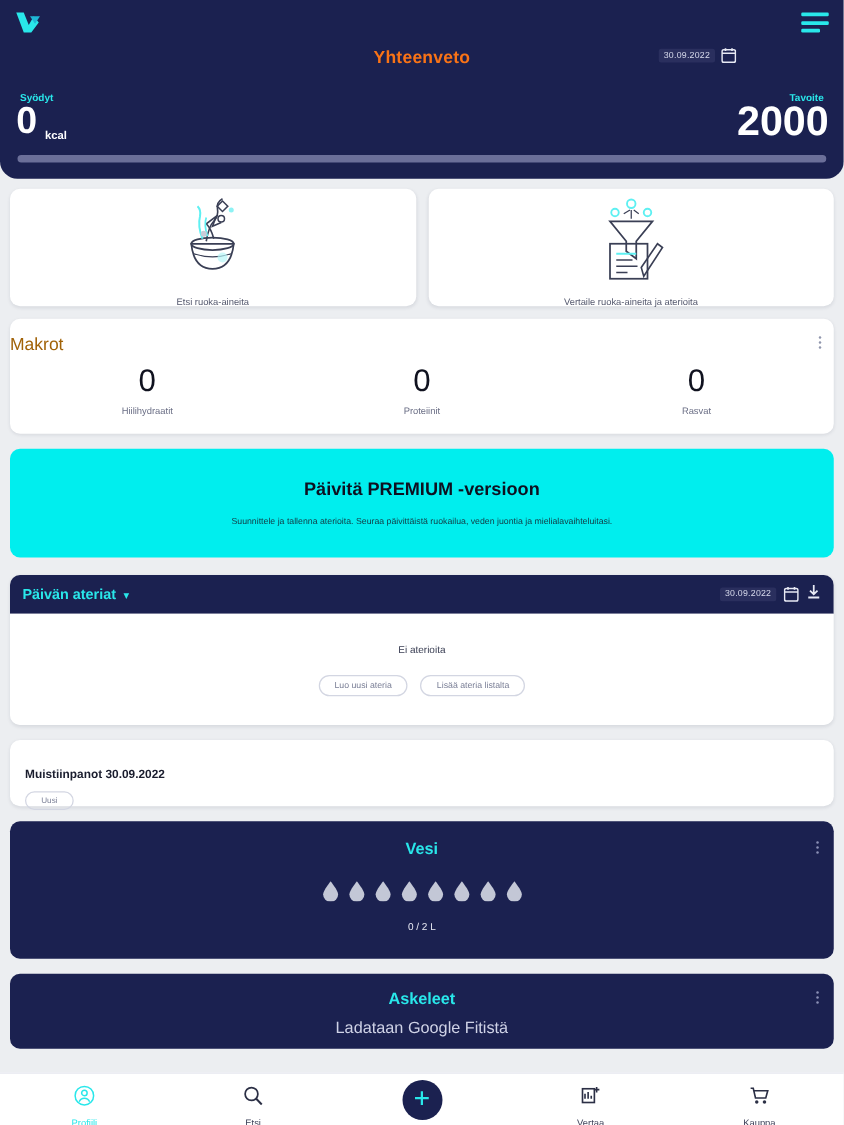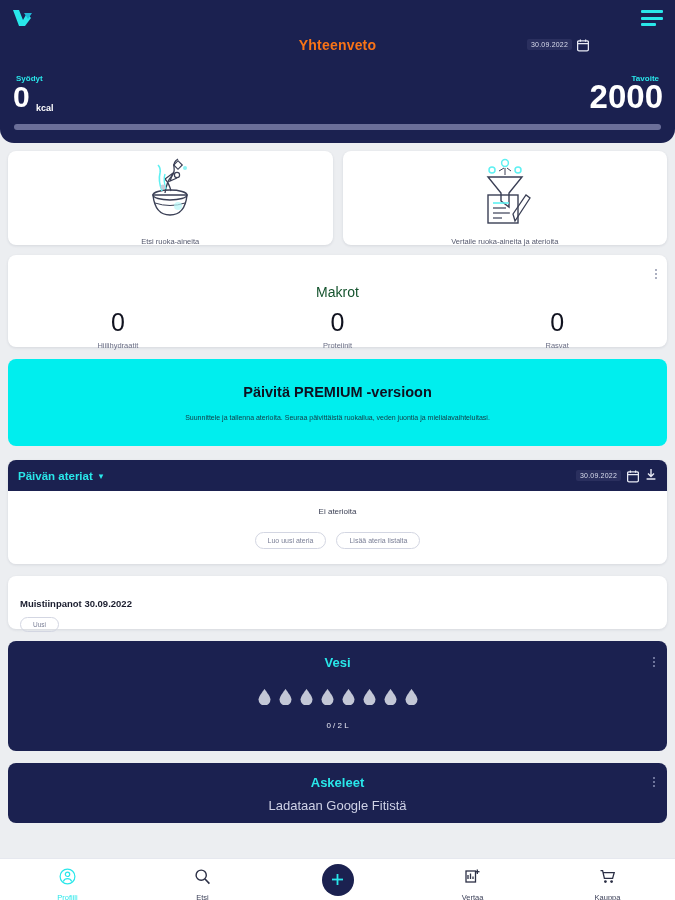--- a/index.html
+++ b/index.html
@@ -99,22 +99,22 @@
     display: flex; flex-direction: column; align-items: center; justify-content: center;
     cursor: pointer;
     text-align: center;
   }
   .promo-art { height: 80px; display: flex; align-items: center; justify-content: center; }
   .promo-cap { font-size: 7.5px; color: #55596e; margin-top: 8px; }
 
   
   .macros { margin: 10px 8px 0 8px; height: 92px; position: relative; }
   .macros-title {
-    text-align: center; padding-top: 29px;
-    font-size: 14px; color: #14532d; font-weight: normal;
+    text-align: left; padding-top: 12px;
+    font-size: 14px; color: #a16207; font-weight: normal;
   }
   .kebab {
     position: absolute; right: 10px; top: 14px;
     display: flex; flex-direction: column; gap: 2px; cursor: pointer;
   }
   .kebab b { width: 2px; height: 2px; background: #9096ad; border-radius: 50%; display: block; }
   .kebab.light b { background: #8b90b5; }
   .macro-row { display: flex; margin-top: 10px; }
   .macro-col { flex: 1; text-align: center; }
   .macro-val { font-size: 25px; color: #10121f; font-weight: normal; line-height: 1; }
@@ -134,21 +134,21 @@
   .meals { margin: 14px 8px 0 8px; border-radius: 8px; overflow: hidden;
            box-shadow: 0 1px 3px rgba(20,25,60,.10); }
   .meals-head {
     background: #1b2150; height: 31px;
     display: flex; align-items: center; padding: 0 10px;
   }
   .meals-head-title { color: #29e7ea; font-size: 11.5px; font-weight: bold; }
   .chev { margin-left: 6px; color: #29e7ea; font-size: 9px; }
   .meals-head-right { margin-left: auto; display: flex; align-items: center; gap: 6px; }
   .meals-body {
-    background: #fff; height: 73px;
+    background: #fff; height: 89px;
     display: flex; flex-direction: column; align-items: center; justify-content: center;
   }
   .no-meals { font-size: 8px; color: #3c4055; }
   .pillrow { display: flex; gap: 10px; margin-top: 16px; }
   .pill {
     border: 1px solid #d3d6e2; border-radius: 20px;
     padding: 4px 12px; font-size: 7px; color: #7a7f96;
     background: #fff; cursor: pointer;
   }
 

